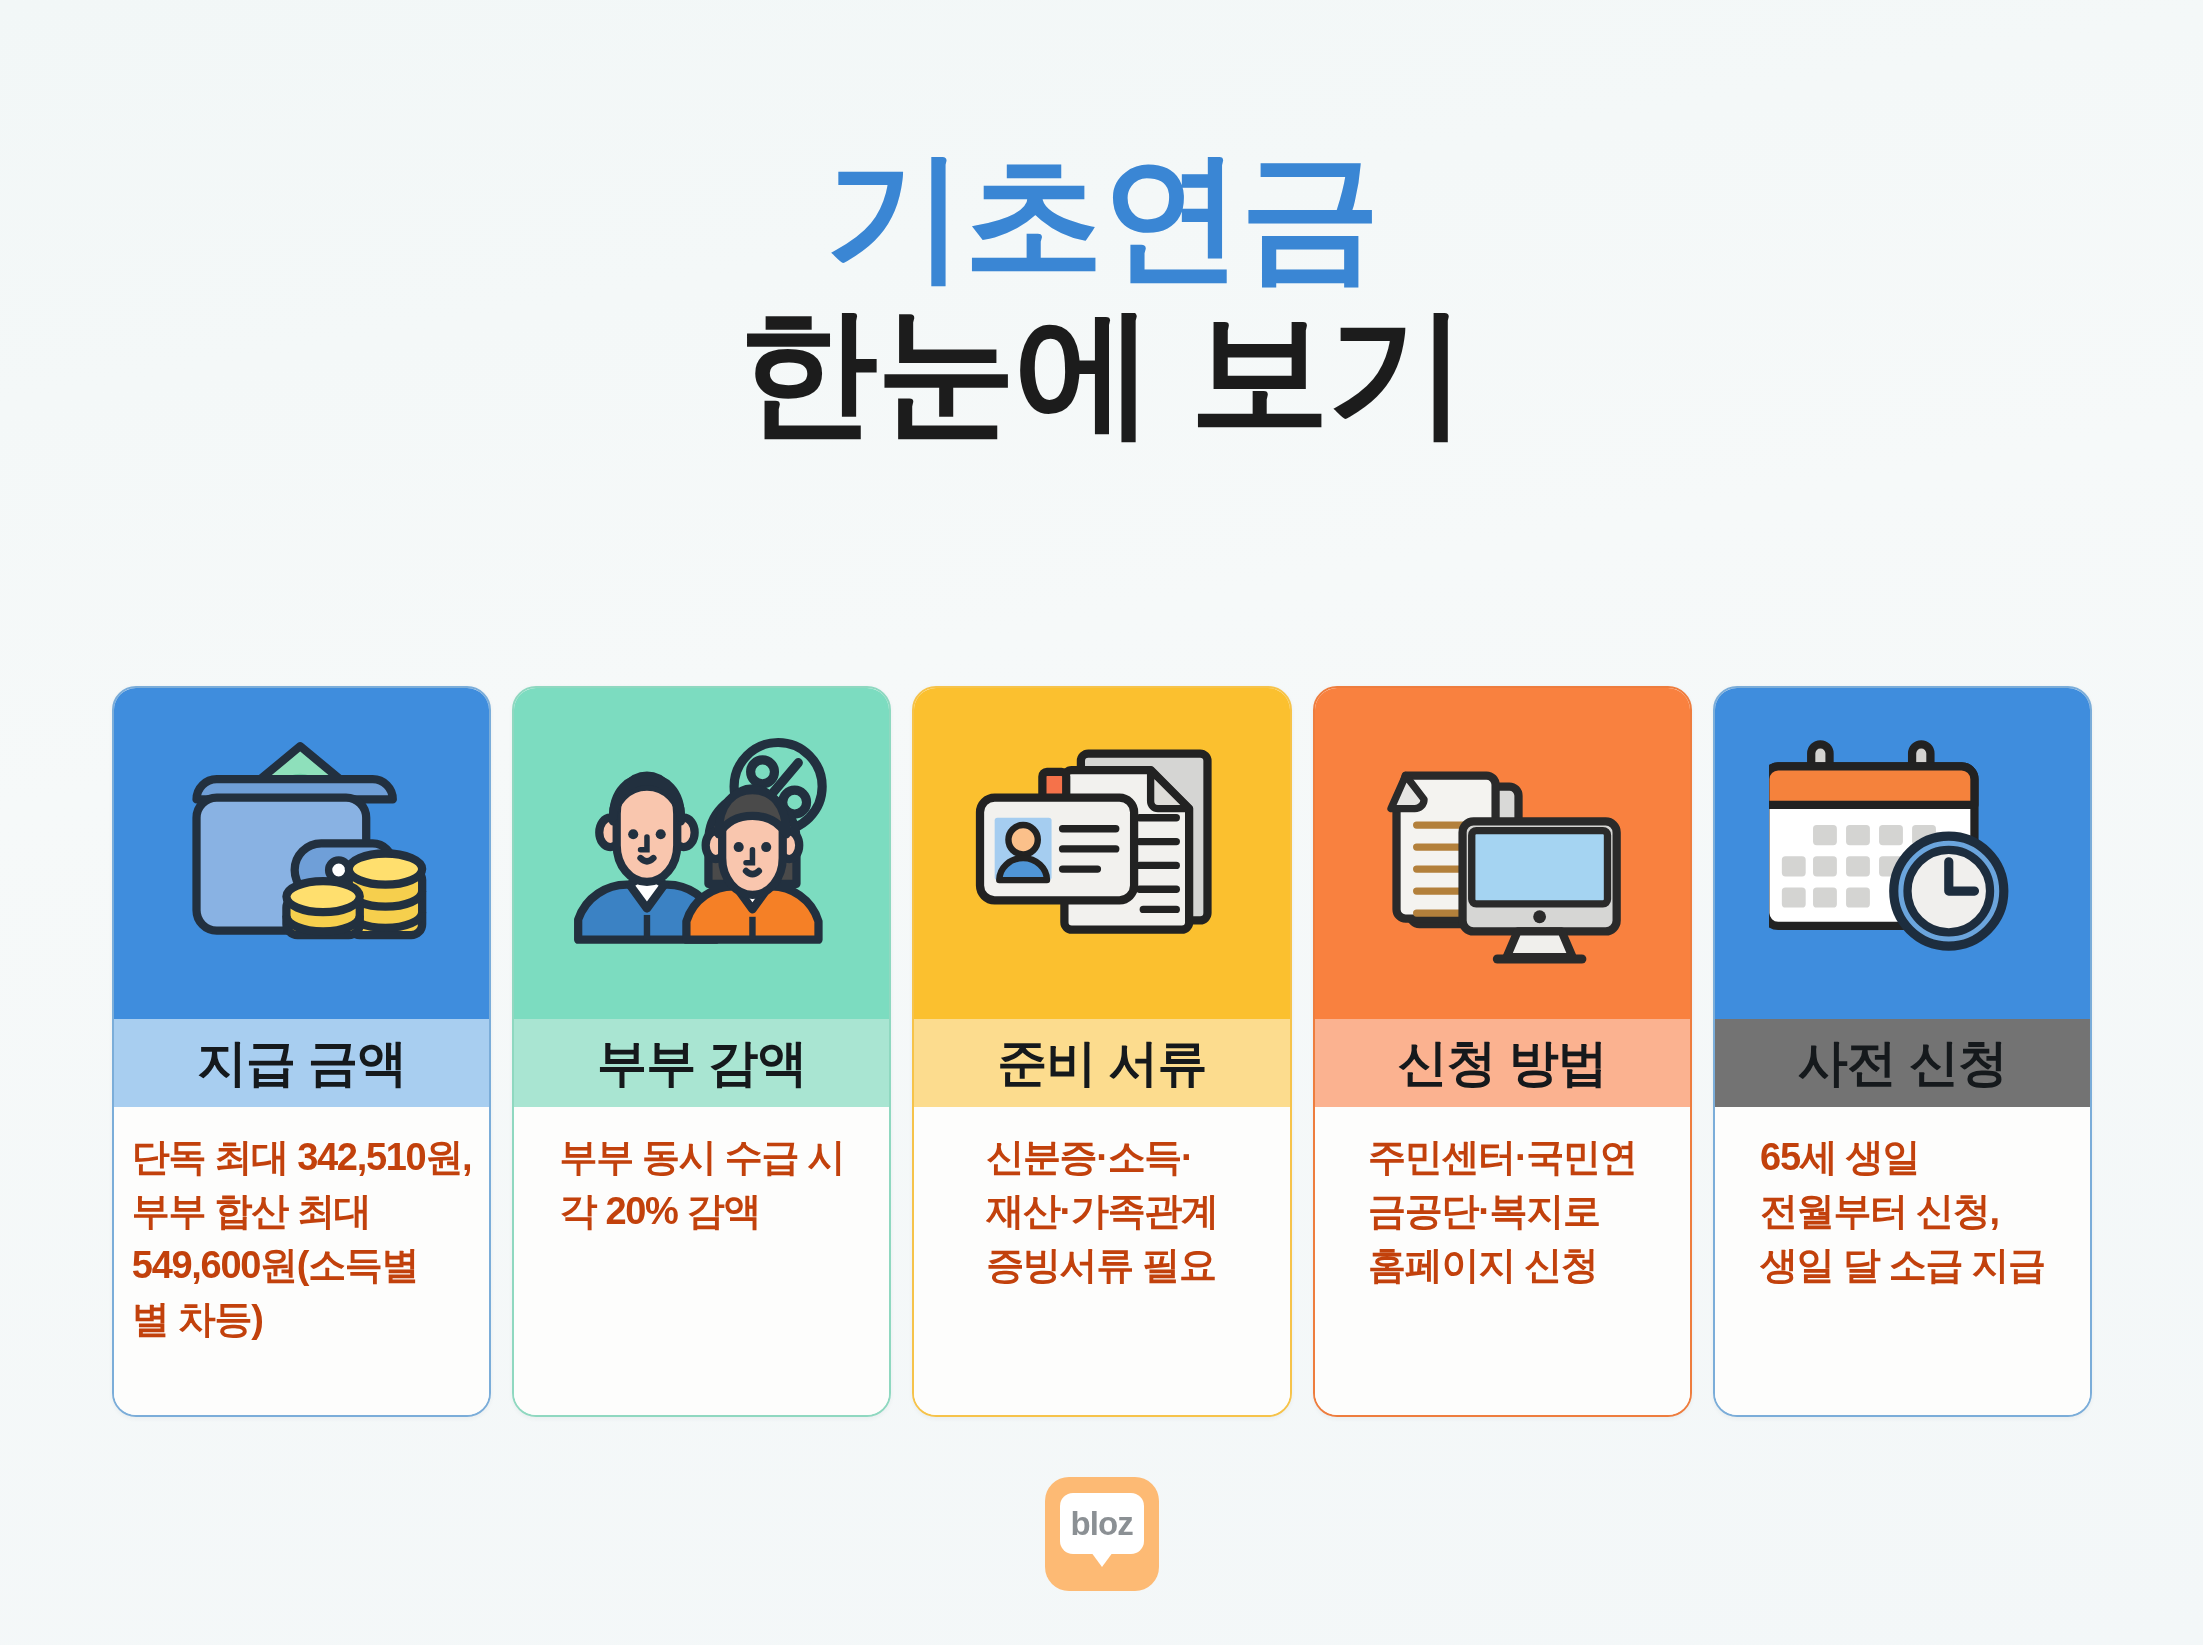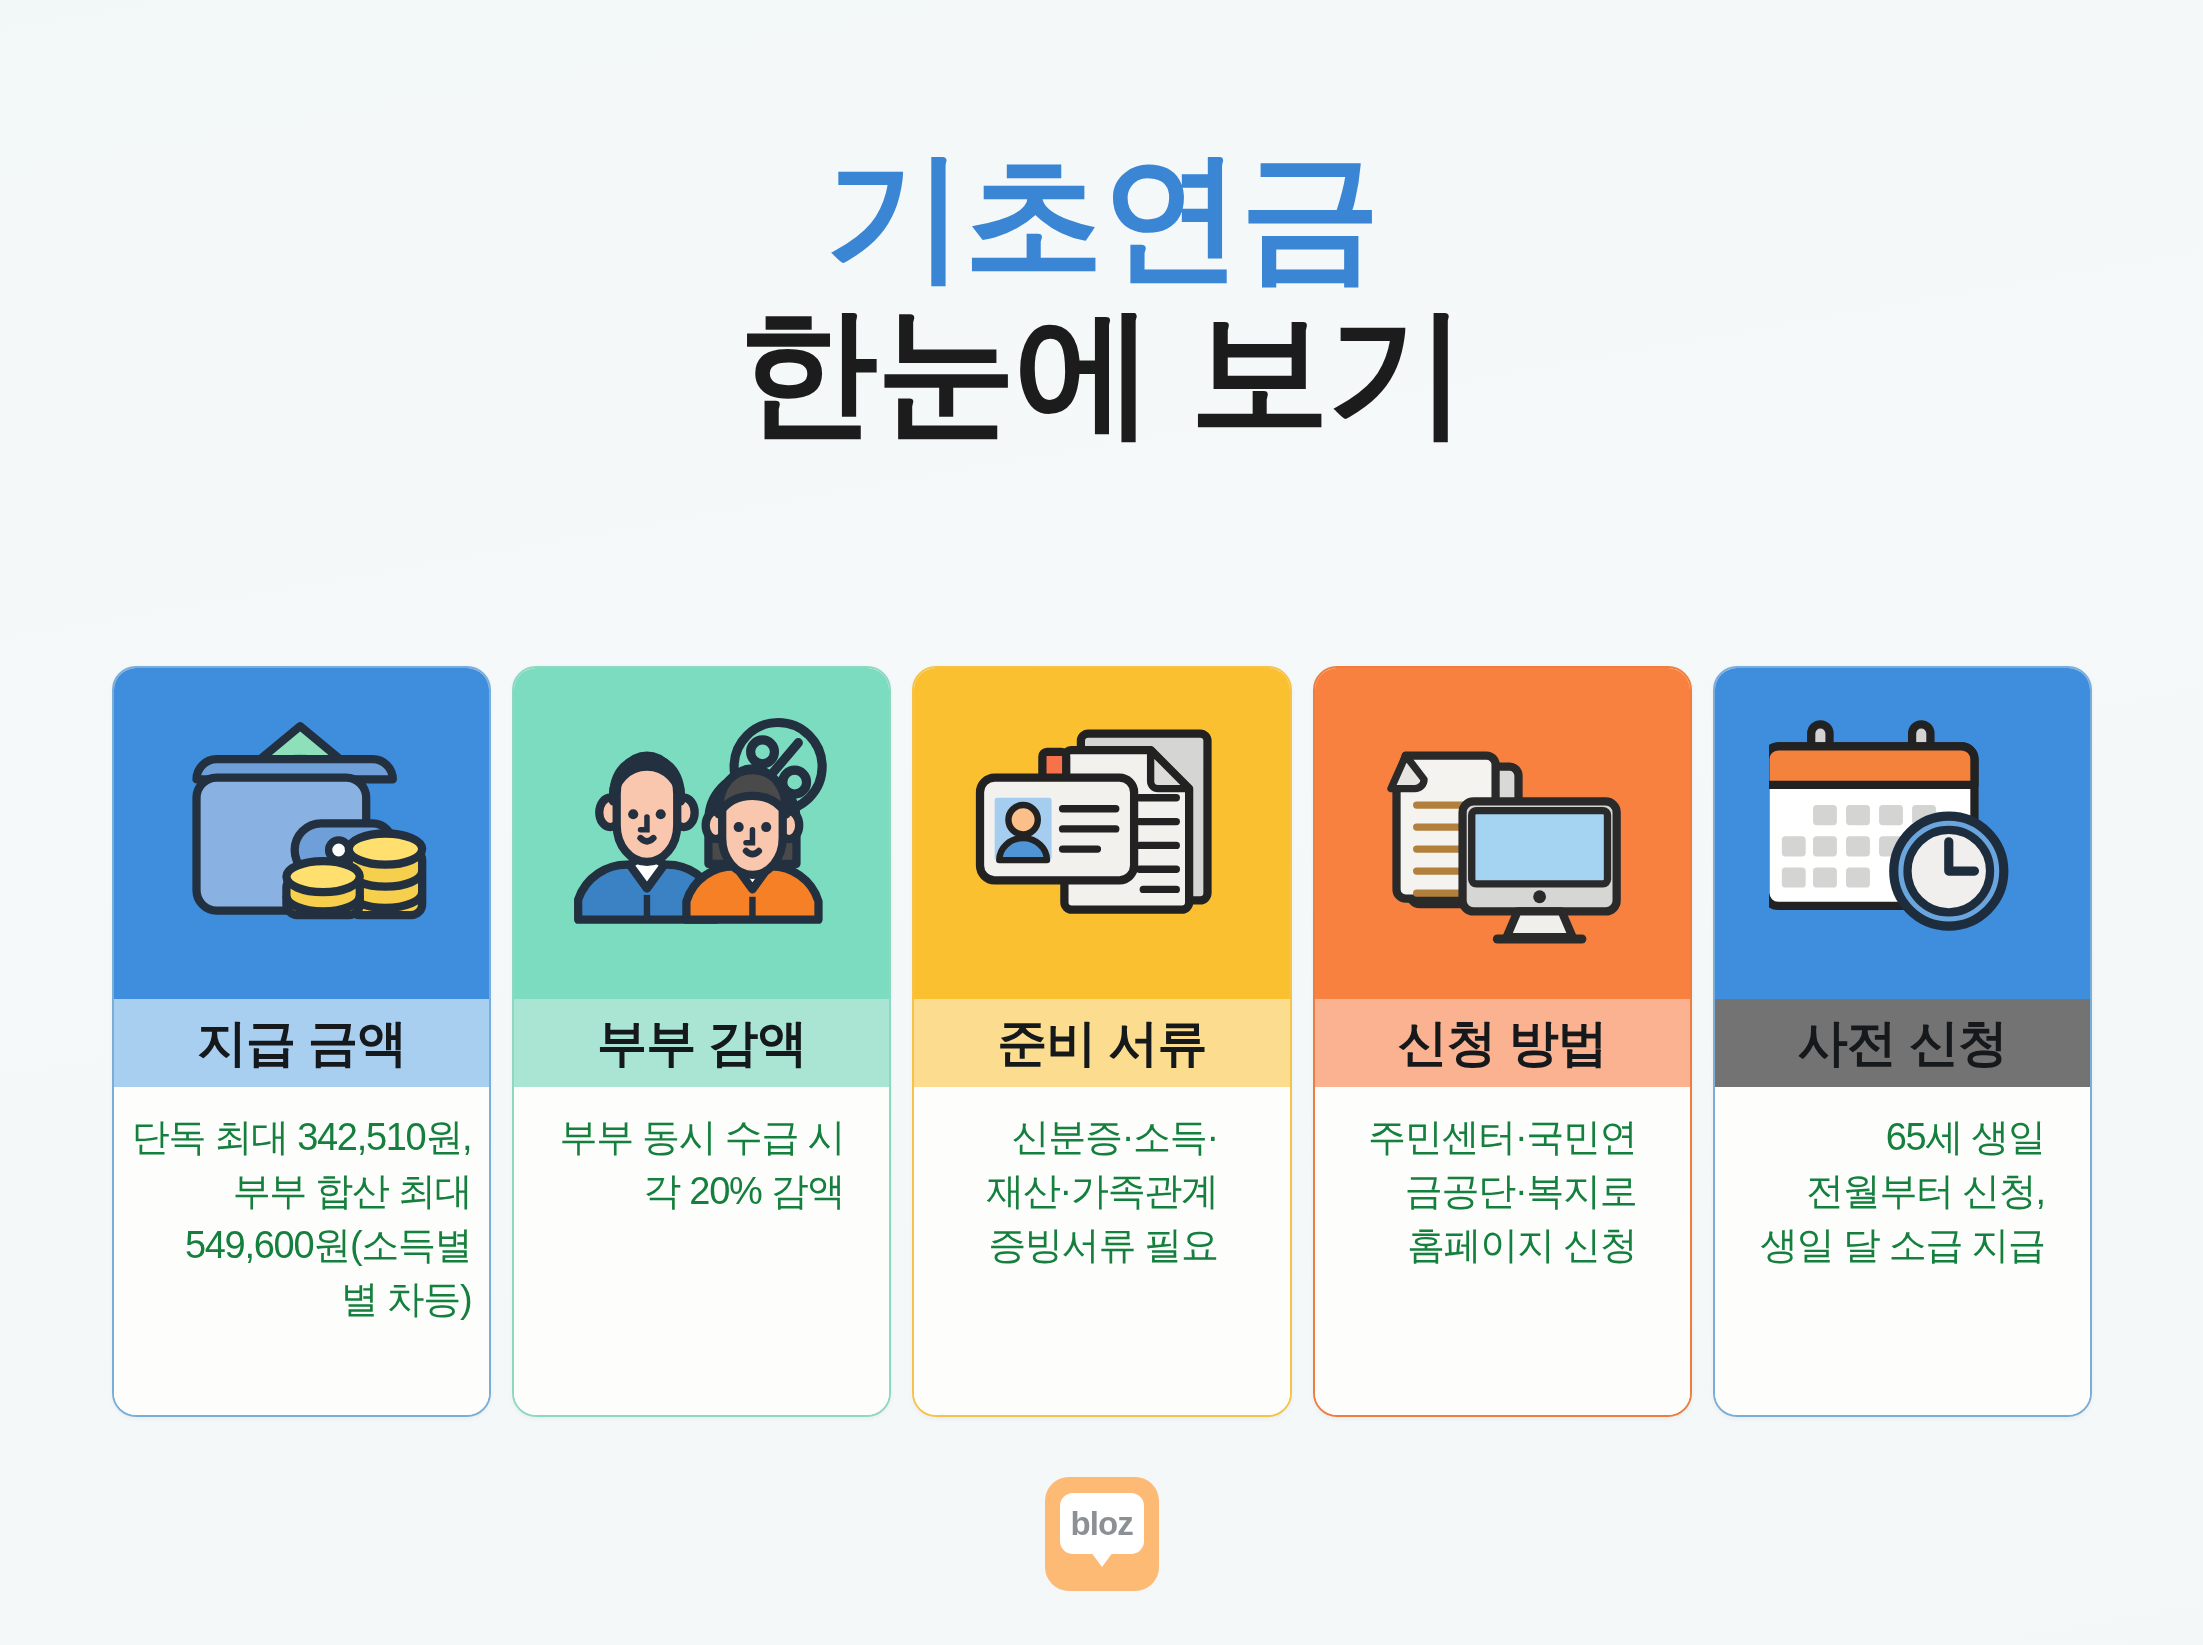--- a/index.html
+++ b/index.html
@@ -52,20 +52,21 @@
   .card {
     flex: 1 1 0;
     border-radius: 24px;
     overflow: hidden;
     display: flex;
     flex-direction: column;
     background: #ffffff;
     box-sizing: border-box;
     border: 2.8px solid transparent;
     box-shadow: 0 1.8px 4.6px rgba(40,60,80,0.05);
+    margin-top: 20px;
   }
 
   .card-icon {
     height: 331px;
     flex: 0 0 331px;
     display: flex;
     align-items: center;
     justify-content: center;
     position: relative;
   }
@@ -88,23 +89,23 @@
     background: #fdfdfc;
     display: flex;
     align-items: flex-start;
     justify-content: center;
     padding: 24px 13px 18.4px 13px;
     box-sizing: border-box;
   }
   .card-body-text {
     font-size: 38px;
     line-height: 1.42;
-    font-weight: 400;
-    color: #15803d;
-    text-align: right;
+    font-weight: 700;
+    color: #c2410c;
+    text-align: left;
     letter-spacing: -1.3px;
     white-space: pre-line;
   }
 
   
   .card.c1 { border-color: #7badd9; }
   .card.c1 .card-icon  { background: #3f8ddd; }
   .card.c1 .card-title { background: #a8cef0; }
 
   .card.c2 { border-color: #8fd8c0; }

